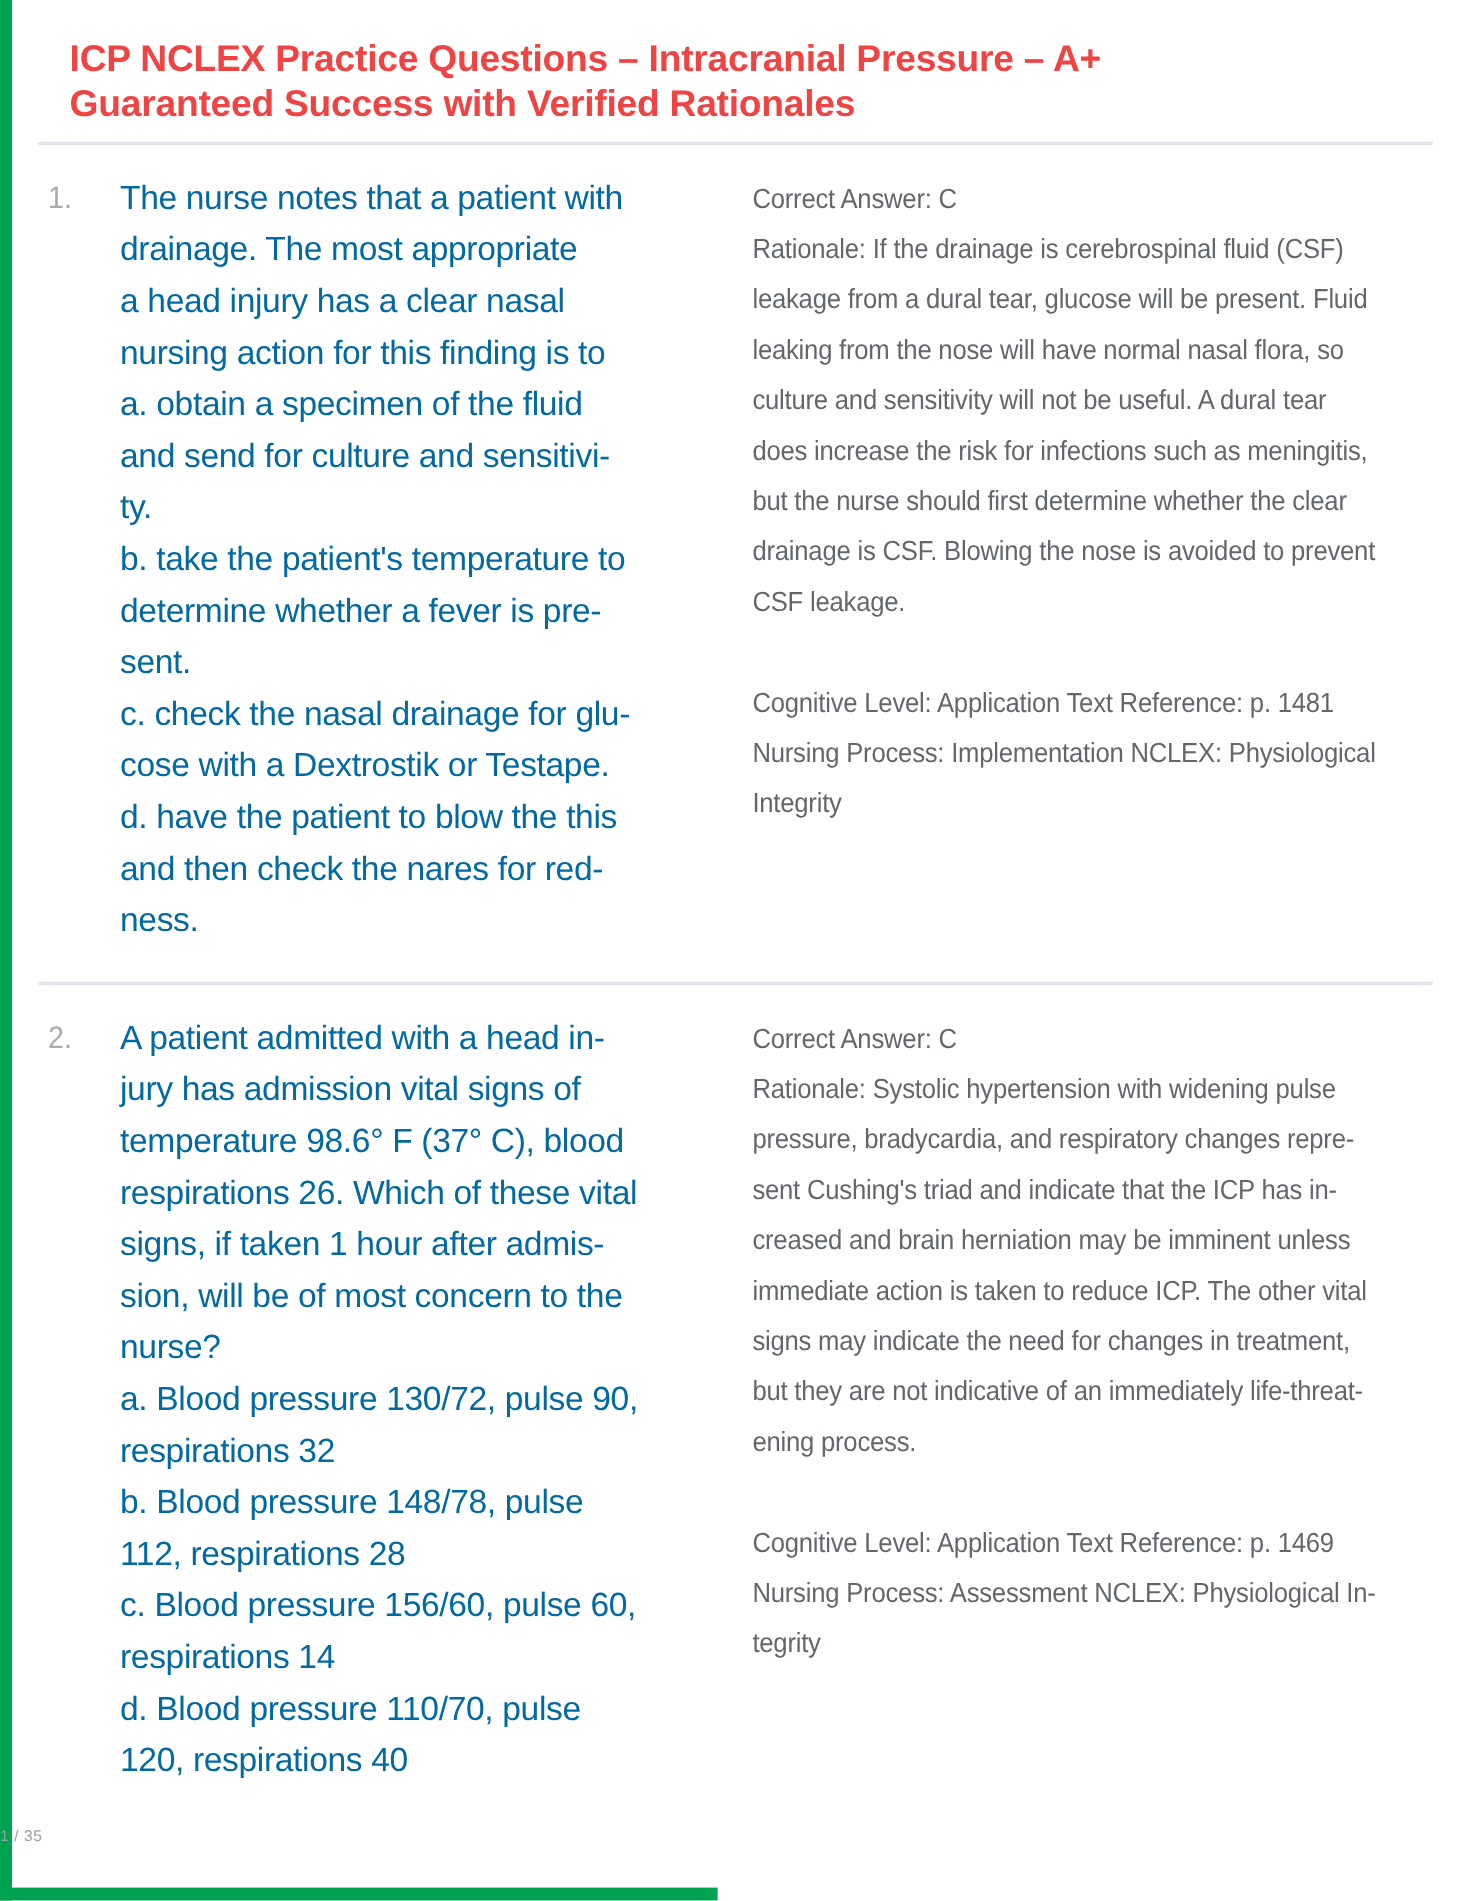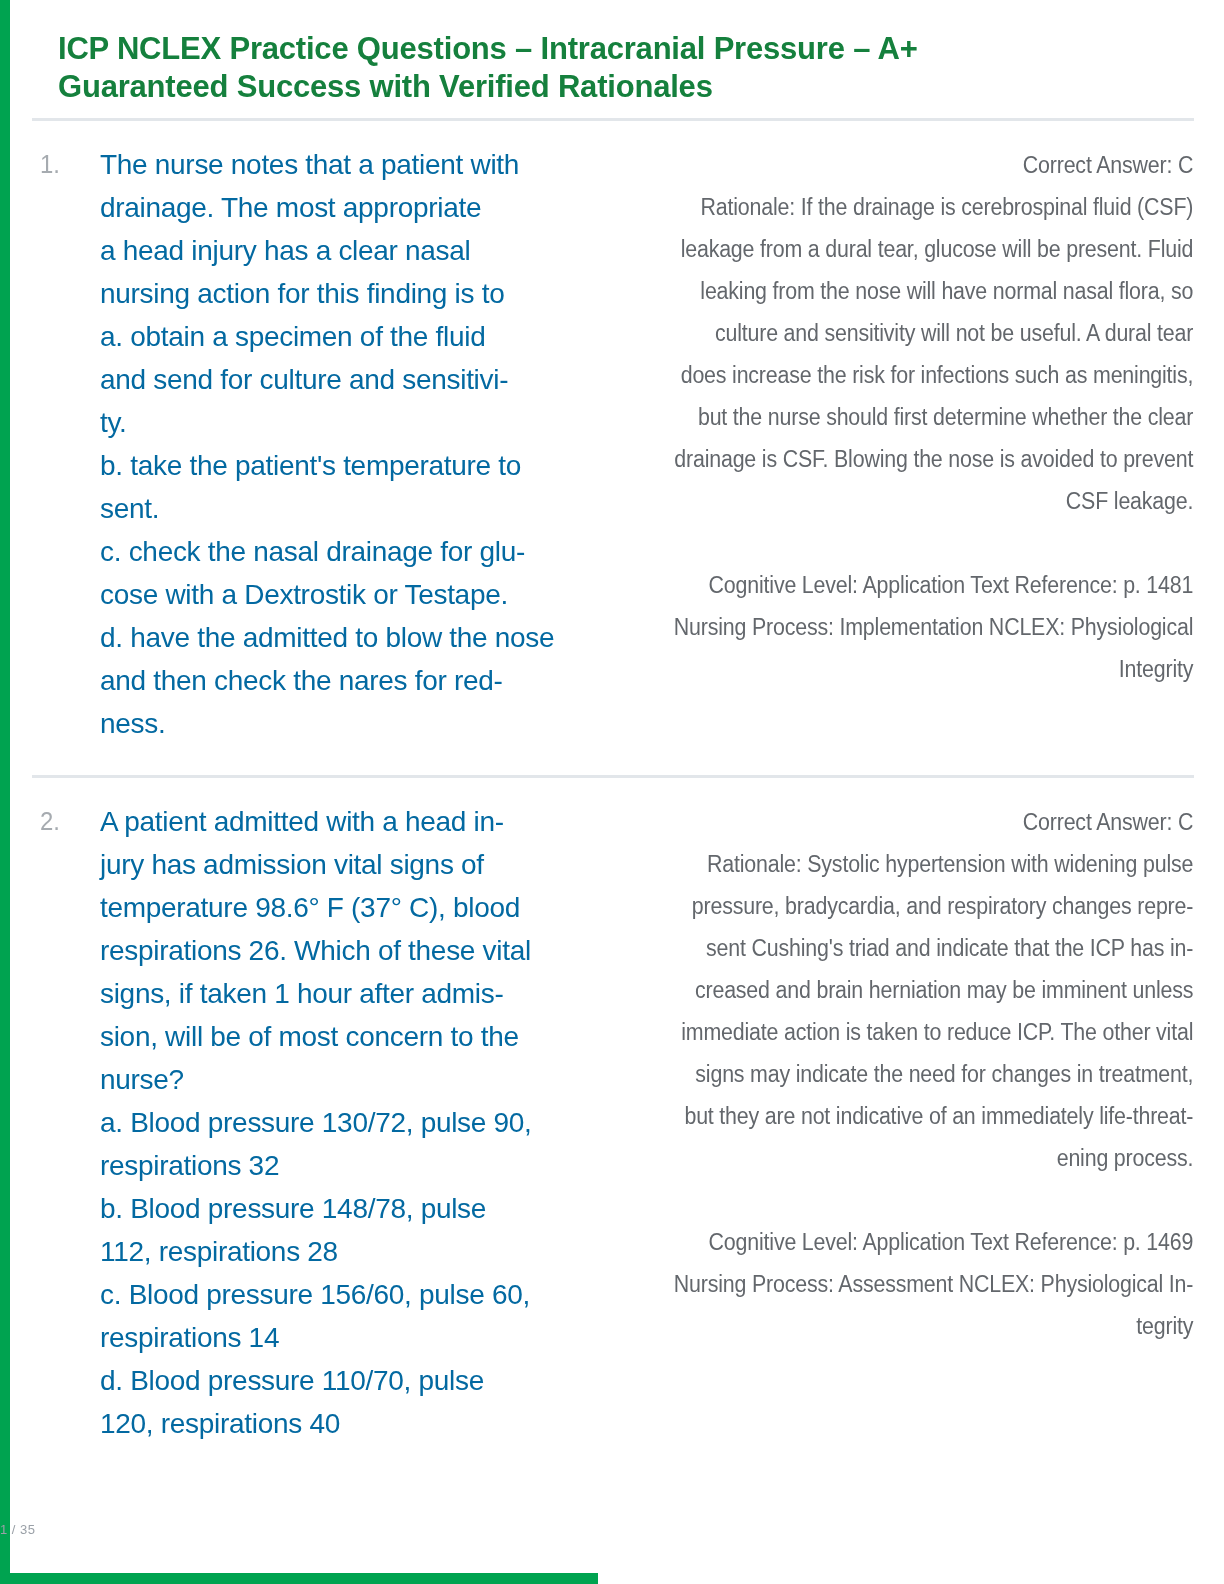--- a/index.html
+++ b/index.html
@@ -19,21 +19,21 @@
   }
   .accent-bottom {
     position: absolute;
     left: 0; bottom: 0;
     width: 598px;
     height: 11px;
     background: #00a350;
   }
   .title {
     margin: 30px 60px 0 58px;
-    color: #15803d;
+    color: #ef4444;
     font-weight: bold;
     font-size: 31px;
     line-height: 38px;
     letter-spacing: -0.2px;
   }
   .divider {
     border-top: 3px solid #e2e6ea;
     margin: 12px 30px 0 32px;
     height: 0;
   }
@@ -56,21 +56,20 @@
     width: 527px;
     font-size: 28px;
     line-height: 43px;
     color: #0369a1;
     letter-spacing: -0.3px;
   }
   .a-col {
     flex: 1;
     min-width: 0;
     padding-top: 1px;
-    text-align: right;
   }
   .light {
     font-size: 23px;
     line-height: 42px;
     color: #63676c;
     letter-spacing: -0.2px;
     transform: scaleX(0.93);
     transform-origin: 0 0;
     width: 107%;
   }
@@ -103,24 +102,25 @@
     <div class="q-num">1.</div>
     <div class="q-text">
         <div class="ln">The nurse notes that a patient with</div>
         <div class="ln">drainage. The most appropriate</div>
         <div class="ln">a head injury has a clear nasal</div>
         <div class="ln">nursing action for this finding is to</div>
         <div class="ln">a. obtain a specimen of the fluid</div>
         <div class="ln">and send for culture and sensitivi-</div>
         <div class="ln">ty.</div>
         <div class="ln">b. take the patient's temperature to</div>
+        <div class="ln">determine whether a fever is pre-</div>
         <div class="ln">sent.</div>
         <div class="ln">c. check the nasal drainage for glu-</div>
         <div class="ln">cose with a Dextrostik or Testape.</div>
-        <div class="ln">d. have the admitted to blow the nose</div>
+        <div class="ln">d. have the patient to blow the this</div>
         <div class="ln">and then check the nares for red-</div>
         <div class="ln">ness.</div>
       </div>
     <div class="a-col">
       <div class="light">
           <div class="ln">Correct Answer: C</div>
           <div class="ln">Rationale: If the drainage is cerebrospinal fluid (CSF)</div>
           <div class="ln">leakage from a dural tear, glucose will be present. Fluid</div>
           <div class="ln">leaking from the nose will have normal nasal flora, so</div>
           <div class="ln">culture and sensitivity will not be useful. A dural tear</div>

